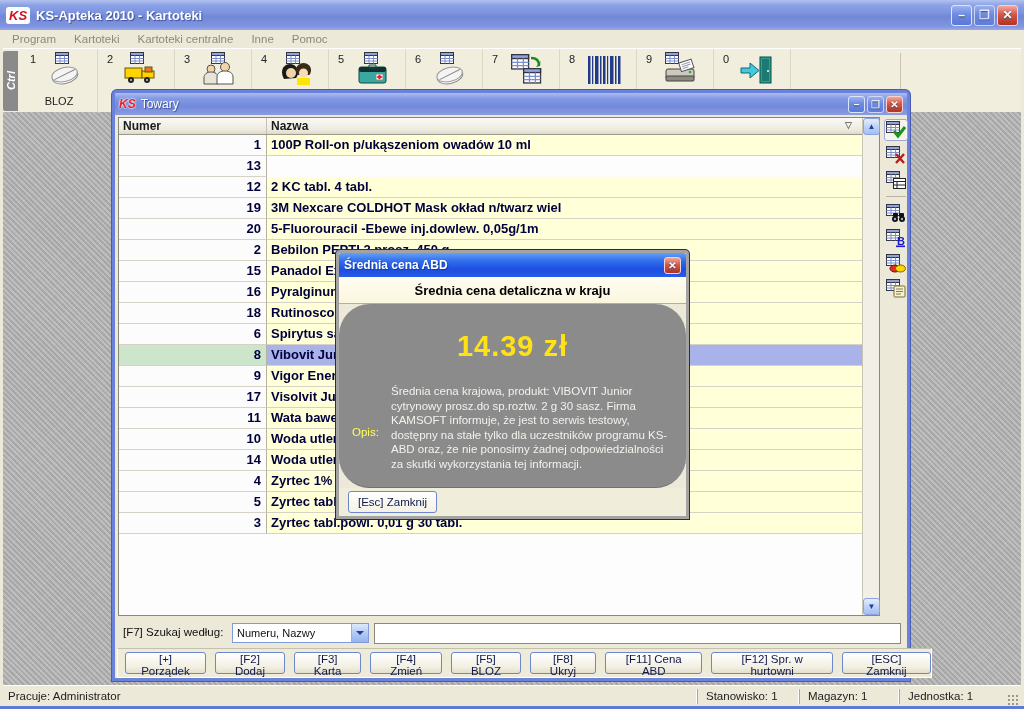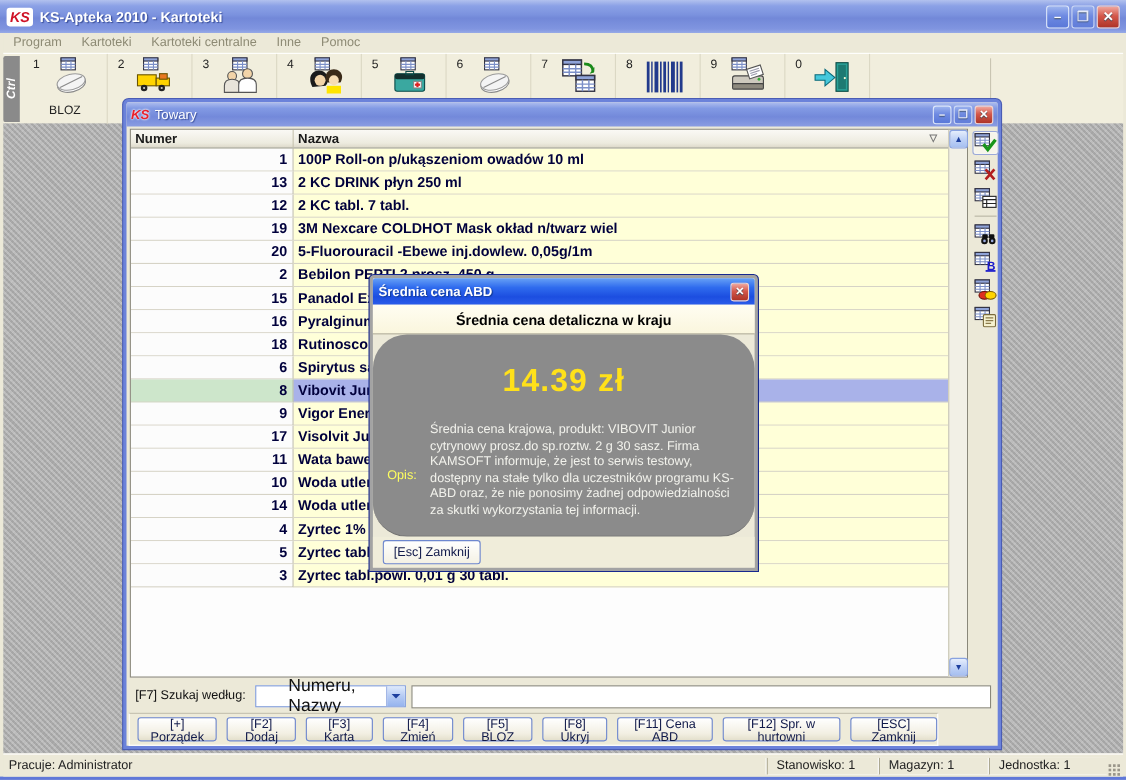--- a/index.html
+++ b/index.html
@@ -96,30 +96,30 @@
   .sicon { width:24px; height:22px; display:flex; align-items:center; justify-content:center;
     border:1px solid transparent; border-radius:3px; }
   .sicon.active { background:#f6f4ea; border-color:#9aa8d8; box-shadow:inset 0 0 2px #fff; }
   .sep { width:20px; height:1px; background:#b8b4a4; margin:2px 0; }
 
   
   #search-row { position:absolute; left:0; top:505px; width:792px; height:26px; }
   #search-label { position:absolute; left:8px; top:6px; font-size:11.5px; color:#111; }
   #combo { position:absolute; left:117px; top:3px; width:137px; height:20px; background:#fff;
     border:1px solid #7f9bd9; display:flex; align-items:center; }
-  #combo-value { flex:1; padding-left:4px; font-size:16px; color:#111;margin-left:25px; }
+  #combo-value { flex:1; padding-left:4px; font-size:11px; color:#111; }
   #combo-arrow { width:17px; height:18px; border-left:1px solid #9ab0e4;
     background:linear-gradient(180deg,#dde9fc,#b4caf4 50%,#96b4ee); display:flex; align-items:center;
     justify-content:center; }
   #combo-arrow::after { content:""; border:4px solid transparent; border-top-color:#1d3f9e; margin-top:4px; }
   #search-input { position:absolute; left:259px; top:3px; width:527px; height:21px;
     border:1px solid #8a887a; background:#fff; font-size:12px; padding:0 4px; }
 
   
-  #btn-row { position:absolute; left:2px; top:533px; width:736px; height:30px;
+  #btn-row { position:absolute; left:2px; top:533px; width:815px; height:30px;
     border:1px solid #fff; border-top-color:#c4c0ae; background:#eeebd9;
     display:flex; align-items:center; gap:9px; padding-left:7px; }
   .fbtn { height:22px; padding:0 9px; font-size:11.5px; color:#10194a;
     border:1px solid #6d87cf; border-radius:3px;
     background:linear-gradient(180deg,#ffffff,#f2efe2 70%,#e3dfcb); box-shadow:0 1px 0 #fff inset; }
 
   
   #dialog { position:absolute; left:336px; top:250px; width:353px; height:269px; z-index:20;
     border:3px solid #a3a3a3; border-radius:4px 4px 0 0; background:#ece9d8;
     box-shadow:0 0 0 1px #16288e; }
@@ -354,25 +354,24 @@
             <div class="hcell nazwa">Nazwa</div>
             <span id="sort-ind">▽</span>
           </div>
           <div id="tbody">
               <div class="trow">
                 <div class="cell numer">1</div>
                 <div class="cell nazwa">100P Roll-on p/ukąszeniom owadów 10 ml</div>
               </div>
               <div class="trow">
                 <div class="cell numer">13</div>
-                <div class="cell nazwa">2 KC DRINK płyn 250 ml</div>
               </div>
               <div class="trow">
                 <div class="cell numer">12</div>
-                <div class="cell nazwa">2 KC tabl. 7 tabl.</div>
+                <div class="cell nazwa">2 KC tabl. 4 tabl.</div>
               </div>
               <div class="trow">
                 <div class="cell numer">19</div>
                 <div class="cell nazwa">3M Nexcare COLDHOT Mask okład n/twarz wiel</div>
               </div>
               <div class="trow">
                 <div class="cell numer">20</div>
                 <div class="cell nazwa">5-Fluorouracil -Ebewe inj.dowlew. 0,05g/1m</div>
               </div>
               <div class="trow">

